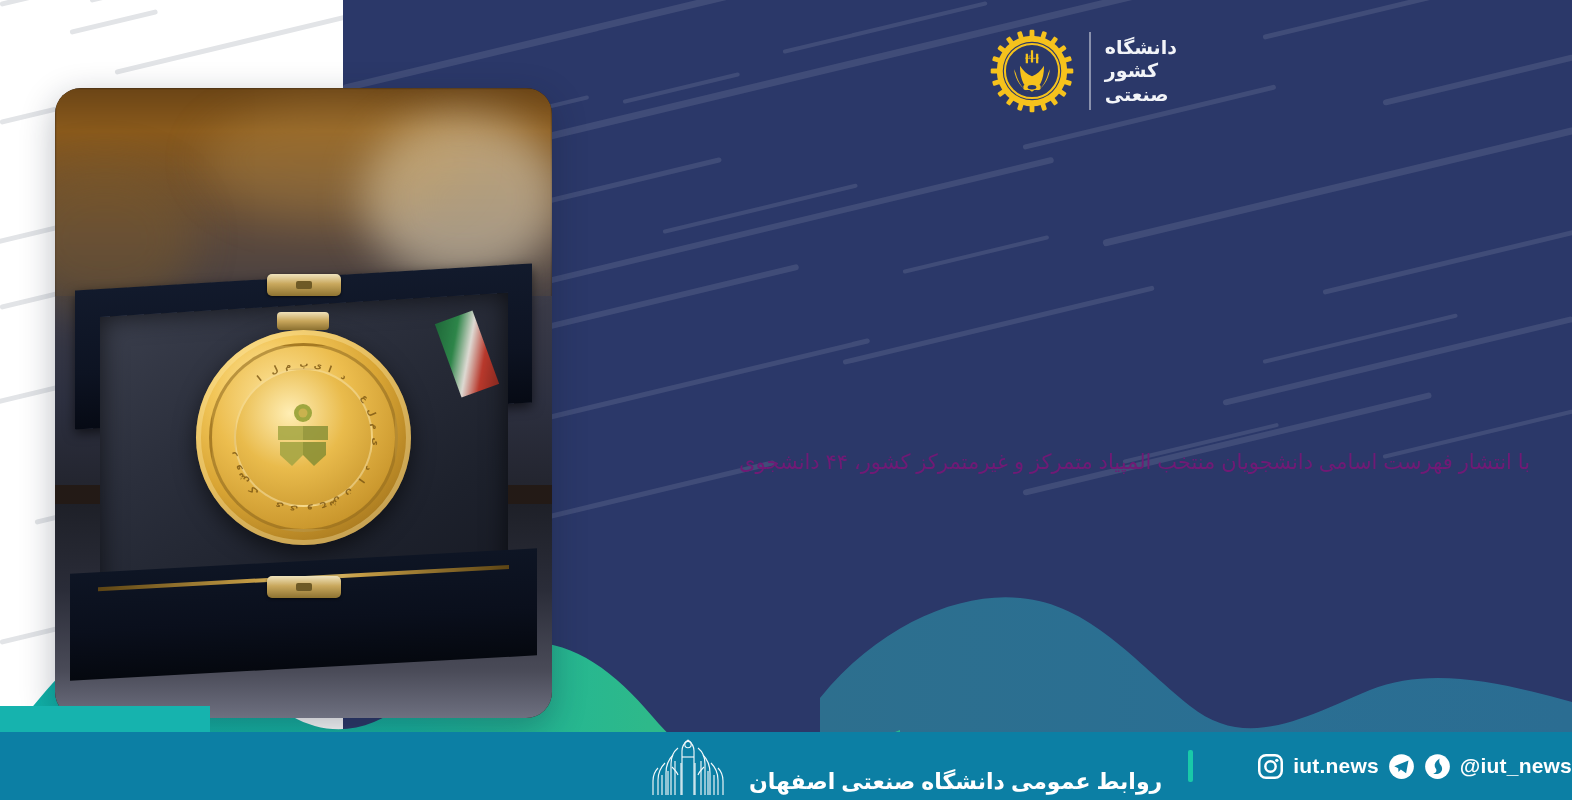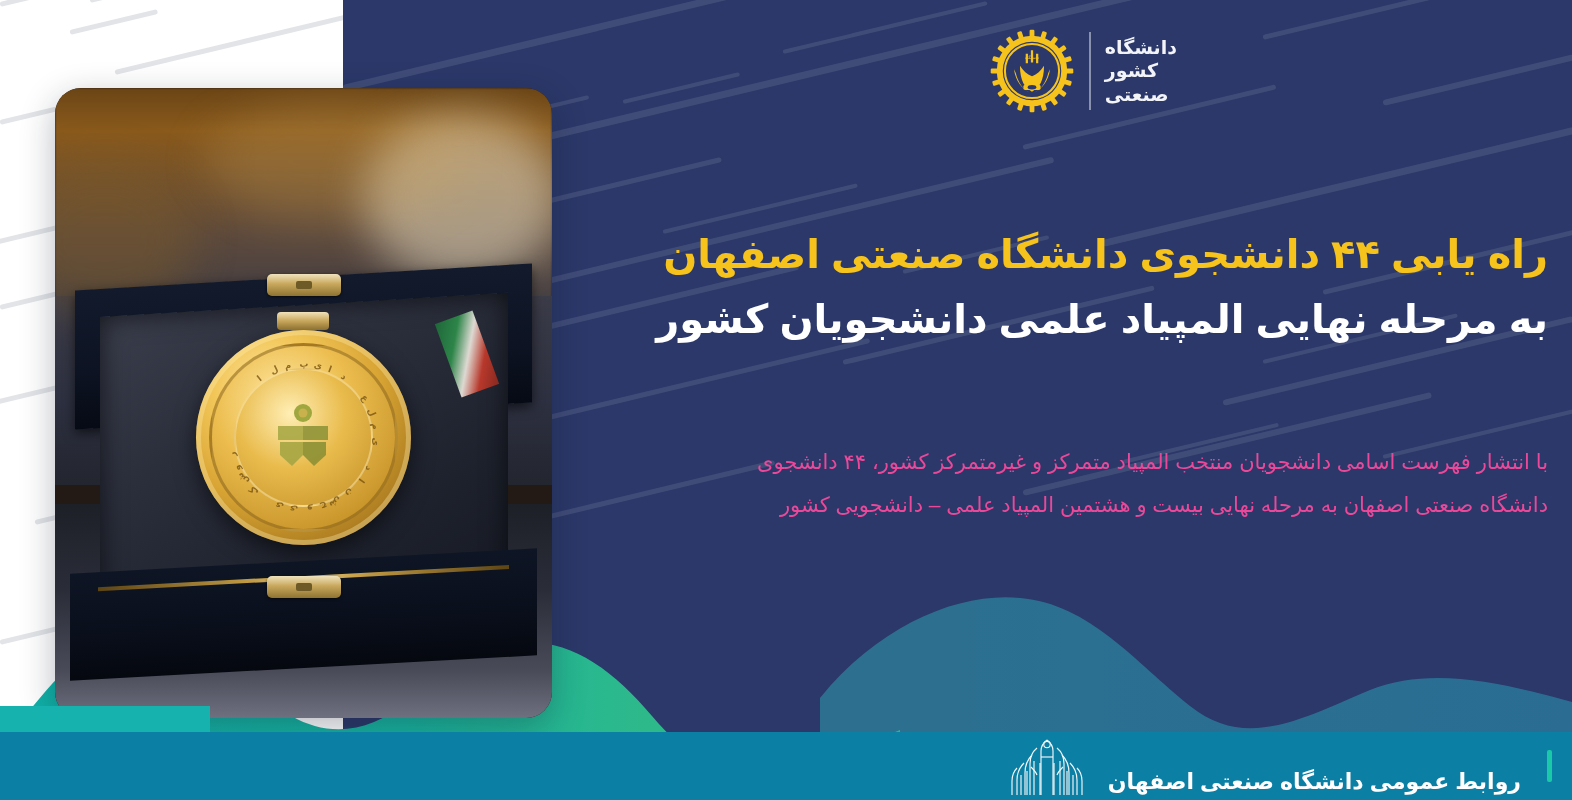--- a/index.html
+++ b/index.html
@@ -112,22 +112,22 @@
 
   
   .headline { position:absolute; right:24px; top:222px; width:1000px; z-index:7;
               text-align:right; }
   .hl-line { font-size:40px; font-weight:bold; line-height:1.62; white-space:nowrap;
              direction:rtl; }
   .hl-1 { color:#f6c21c; }
   .hl-2 { color:#ffffff; }
 
   
-  .body-copy { position:absolute; right:24px; top:440px; width:1000px; z-index:7;
-               text-align:right; direction:rtl; color:#ec4899; }
+  .body-copy { position:absolute; right:42px; top:440px; width:1000px; z-index:7;
+               text-align:right; direction:rtl; color:#701a75; }
   .bc-line { font-size:21px; line-height:2.05; white-space:nowrap; font-weight:500; }
   .bc-3 { text-align:left; padding-left:390px; }
 
   
   .footer { position:absolute; left:0; bottom:0; width:1572px; height:68px;
             background:#0c7fa4; z-index:9;
             display:flex; align-items:center; }
   .footer-strip { position:absolute; left:0; bottom:68px; width:210px; height:26px;
                   background:#16b3ae; z-index:8; }
   .f-left { display:flex; align-items:center; gap:9px; padding-left:44px; direction:ltr; }
@@ -334,33 +334,47 @@
       <path d="M36,44 C36,62 42,70 50,74 C58,70 64,62 64,44
                C60,50 56,54 50,56 C44,54 40,50 36,44 Z" fill="#f6c21c"></path>
       <path d="M29,48 C31,62 38,70 47,75 C40,72 34,64 31,52 Z" fill="#f6c21c"></path>
       <path d="M71,48 C69,62 62,70 53,75 C60,72 66,64 69,52 Z" fill="#f6c21c"></path>
       <rect x="40" y="66" width="20" height="6" rx="2" fill="#f6c21c"></rect>
       <ellipse cx="50" cy="69" rx="5" ry="2.6" fill="#2b3869"></ellipse>
       <text x="50" y="36" font-size="5" fill="#f6c21c" text-anchor="middle" font-family="DejaVu Sans, sans-serif">دانشگاه</text>
     </svg>
   </div>
 
-  <div class="headline">
-    <div class="hl-line hl-1">راه یابی ۴۴ دانشجوی دانشگاه صنعتی اصفهان</div>
-    <div class="hl-line hl-2">به مرحله نهایی المپیاد علمی دانشجویان کشور</div>
-  </div>
 
   <div class="body-copy">
     <div class="bc-line">با انتشار فهرست اسامی دانشجویان منتخب المپیاد متمرکز و غیرمتمرکز کشور، ۴۴ دانشجوی</div>
-    <div class="bc-line">دانشگاه صنعتی اصفهان به مرحله نهایی بیست و هشتمین المپیاد علمی – دانشجویی کشور</div>
   </div>
 
   <div class="footer-strip"></div>
 
   <div class="footer">
+    <div class="f-left">
+      <svg class="ico" viewBox="0 0 24 24">
+        <rect x="2" y="2" width="20" height="20" rx="6" fill="none" stroke="#fff" stroke-width="2.2"></rect>
+        <circle cx="12" cy="12" r="4.6" fill="none" stroke="#fff" stroke-width="2.2"></circle>
+        <circle cx="17.6" cy="6.5" r="1.5" fill="#fff"></circle>
+      </svg>
+      <span class="f-handle">iut.news</span>
+      <svg class="ico" viewBox="0 0 24 24">
+        <circle cx="12" cy="12" r="11" fill="#fff"></circle>
+        <path d="M5.6,11.8 L18.2,6.6 L16.1,18.0 L11.4,14.6 L9.3,16.8 L9.1,13.6 Z" fill="#0c7fa4"></path>
+      </svg>
+      <svg class="ico" viewBox="0 0 24 24">
+        <circle cx="12" cy="12" r="11" fill="#fff"></circle>
+        <path d="M13.9,4.9 C10.4,7.3 9.0,9.6 9.6,12.0 C10.0,13.6 11.4,14.3 11.0,15.9
+                 C10.7,17.1 9.6,18.0 8.2,18.4 C12.6,19.6 16.0,17.3 16.1,13.9
+                 C16.2,11.4 14.5,10.5 13.9,9.0 C13.4,7.7 13.5,6.3 13.9,4.9 Z" fill="#0c7fa4"></path>
+      </svg>
+      <span class="f-handle">@iut_news</span>
+    </div>
 
     <div class="f-divider"></div>
 
     <div class="f-right">
       <span class="f-org">روابط عمومی دانشگاه صنعتی اصفهان</span>
       <svg class="f-building" viewBox="0 0 74 58">
         <g fill="none" stroke="#ffffff" stroke-width="1.15" opacity="0.95">
           <path d="M37,3 C33,6 31,10 31,14 L31,58 M37,3 C41,6 43,10 43,14 L43,58"></path>
           <circle cx="37" cy="7.5" r="3.2"></circle>
           <path d="M31,20 L43,20"></path>

